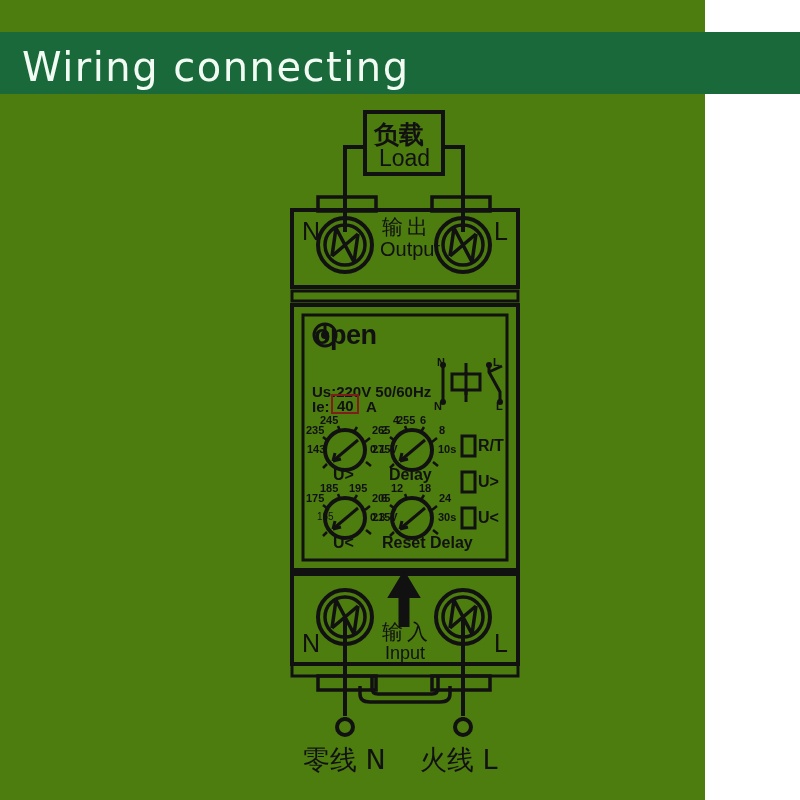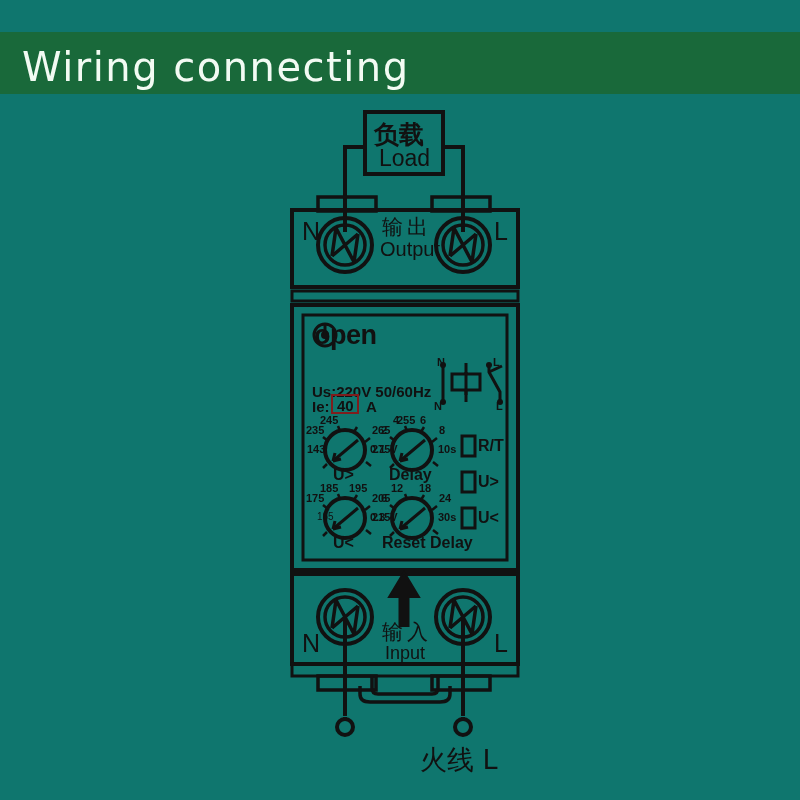--- a/index.html
+++ b/index.html
@@ -4,22 +4,22 @@
 <style>
   html, body {
     margin: 0; padding: 0;
     width: 800px; height: 800px;
     background: #ffffff;
     font-family: "Liberation Sans", sans-serif;
     overflow: hidden;
   }
   #root {
     position: relative;
-    width: 800px; height: 800px;
-    background: #0f766e;
+    width: 705px; height: 800px;
+    background: #4d7c0f;
   }
   
   .banner {
     position: absolute;
     left: 0; top: 32px;
     width: 800px; height: 62px;
     background: #19693a;
   }
   .banner-title {
     position: absolute;
@@ -235,15 +235,16 @@
 
   <div class="txt" style="left:478px; top:437px; font-size:16px; font-weight:700;">R/T</div>
   <div class="txt" style="left:478px; top:473px; font-size:16px; font-weight:700;">U&gt;</div>
   <div class="txt" style="left:478px; top:509px; font-size:16px; font-weight:700;">U&lt;</div>
 
   <div class="txt" style="left:302px; top:629px; font-size:25px;">N</div>
   <div class="txt" style="left:494px; top:629px; font-size:25px;">L</div>
   <div class="txt cn" style="left:382px; top:618px; font-size:21px; letter-spacing:4px;">输入</div>
   <div class="txt" style="left:385px; top:643px; font-size:18px;">Input</div>
 
+  <div class="txt cn" style="left:303px; top:742px; font-size:27px;">零线 N</div>
   <div class="txt cn" style="left:420px; top:742px; font-size:27px;">火线 L</div>
 
 </div>
 
 </body></html>

